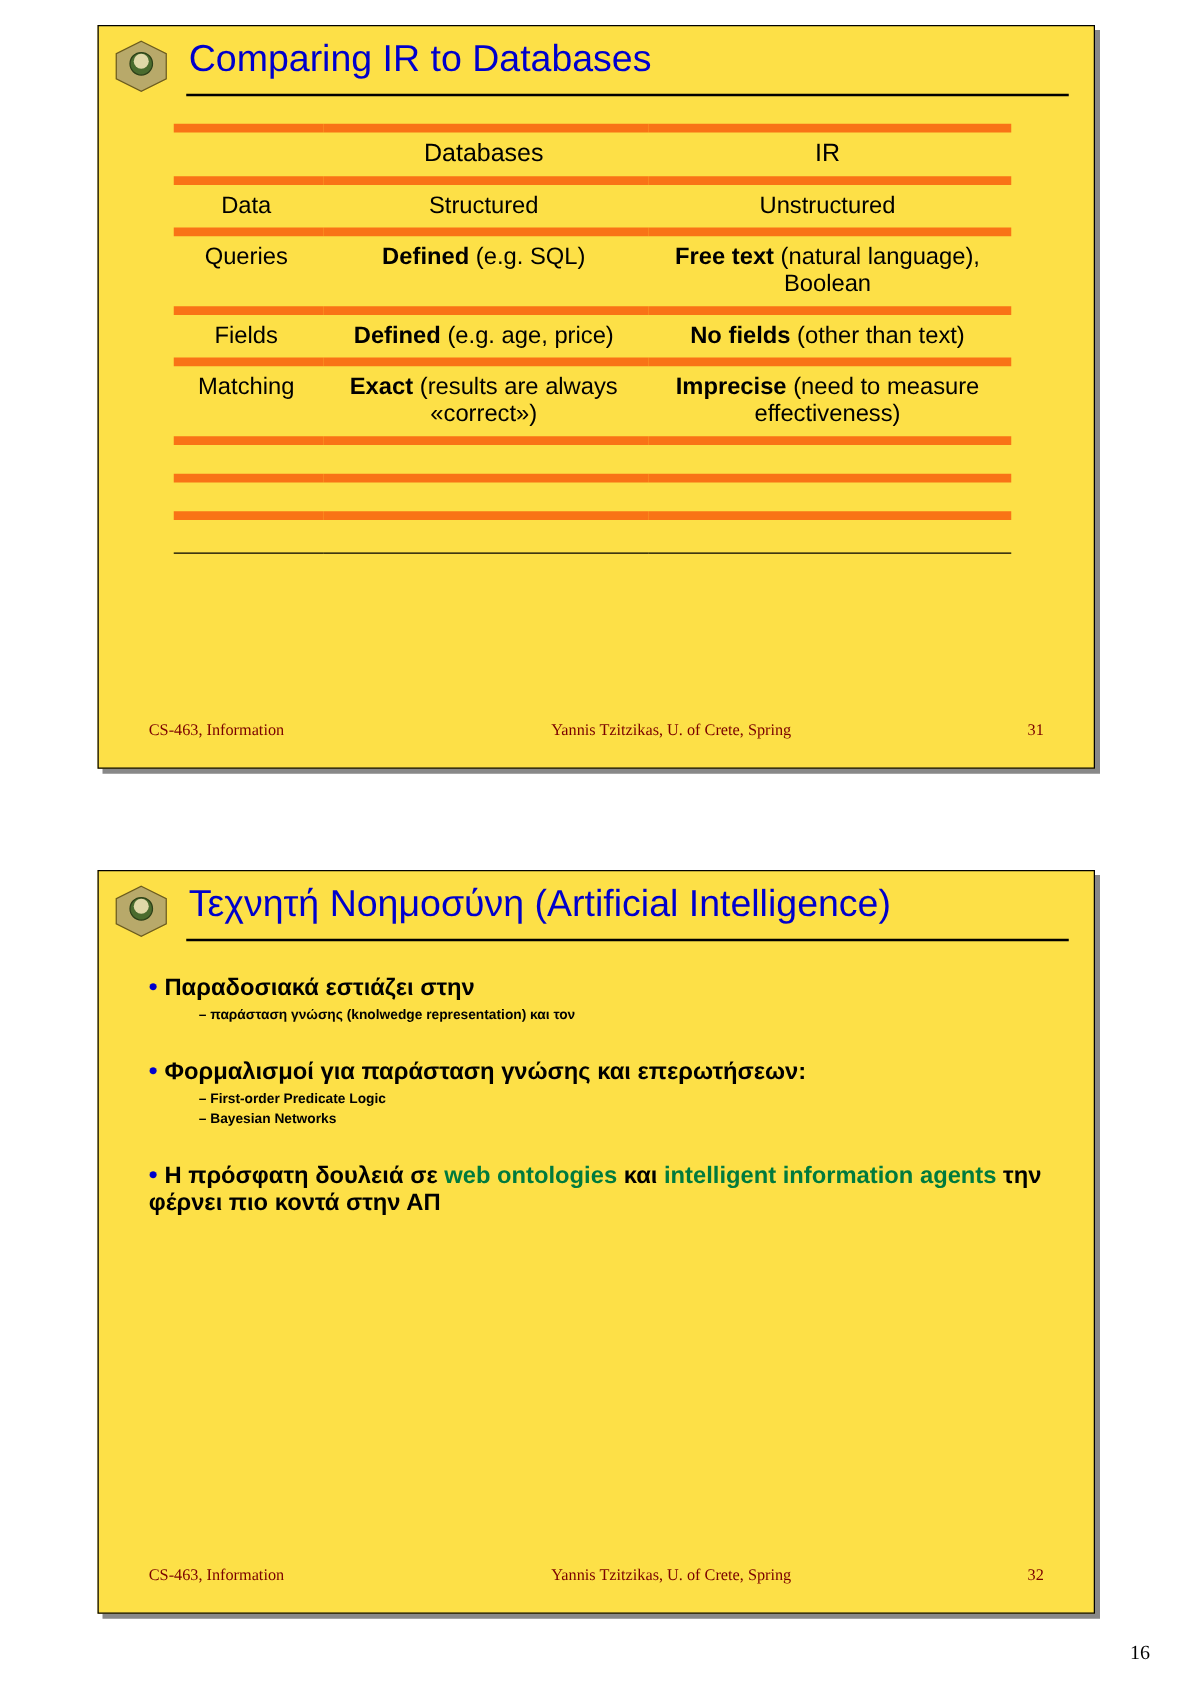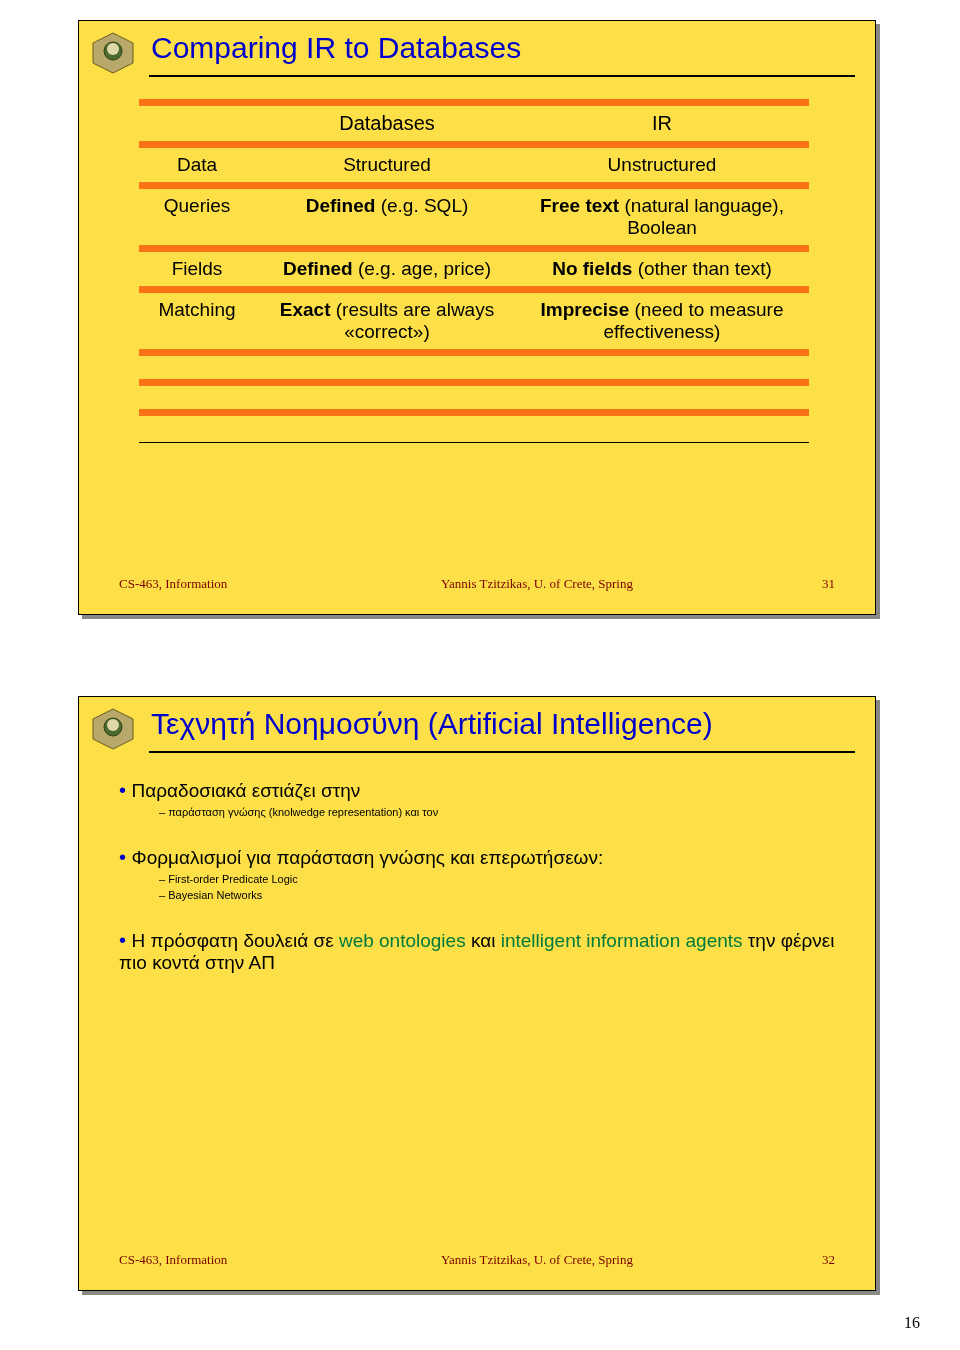--- a/index.html
+++ b/index.html
@@ -84,21 +84,21 @@
   .footer .fl { text-align: left; width: 180px; }
   .footer .fr { text-align: right; width: 60px; }
   .body2 {
     position: absolute;
     left: 40px;
     right: 30px;
     top: 82px;
     font-size: 19px;
     color: #000;
   }
-  .b-item { margin-bottom: 4px; }
+  .b-item { margin-bottom: 4px; font-weight: bold; }
   .b-lvl1 { margin-left: 0; }
   .b-lvl1::before { content: "• "; color: #0000cc; font-size: 20px; }
   .b-lvl1 .t { color: #000; }
   .b-lvl2 { margin-left: 40px; font-size: 11px; color: #000; }
   .b-lvl2::before { content: "– "; }
   .spacer { height: 24px; }
   .green { color: #007a3d; }
   .page-num {
     position: absolute;
     right: 40px;

